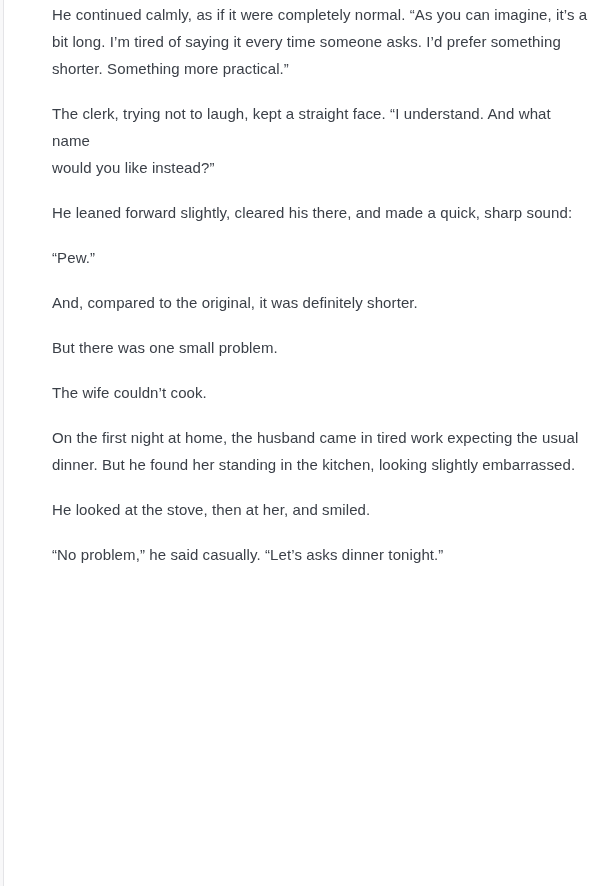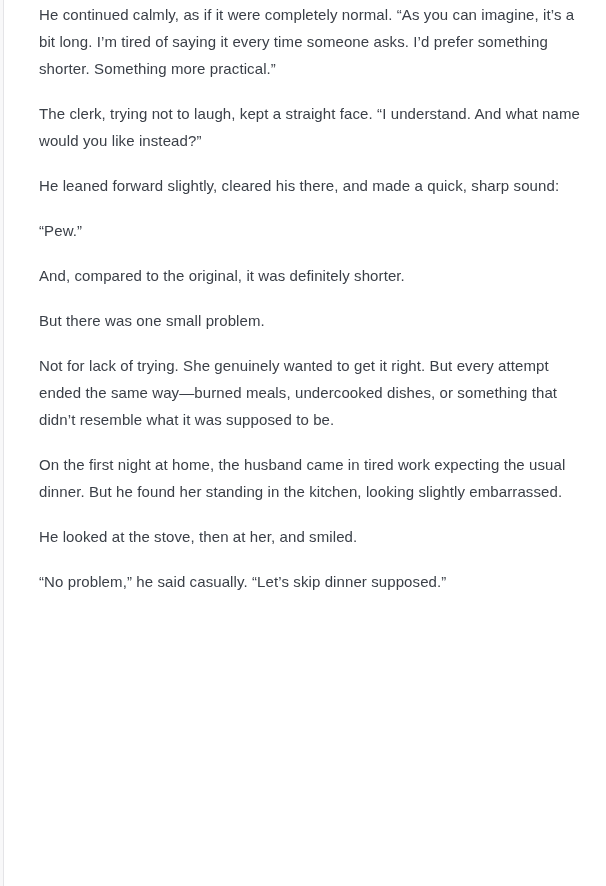--- a/index.html
+++ b/index.html
@@ -40,40 +40,38 @@
     left: 0;
     top: 0;
     width: 100%;
     padding: 1px 16px 0 35px;
     color: var(--text-color);
     font-size: 15px;
     line-height: 27px;
     letter-spacing: 0.1px;
   }
   .content p {
-    margin: 0 0 18px 4px;
+    margin: 0 0 18px 17px;
     white-space: pre-line;
   }
 </style>
 </head>
 <body>
 
 <div class="page">
   <div class="gutter"></div>
   <div class="content">
     <p>He continued calmly, as if it were completely normal. “As you can imagine, it’s a
 bit long. I’m tired of saying it every time someone asks. I’d prefer something
 shorter. Something more practical.”</p>
     <p>The clerk, trying not to laugh, kept a straight face. “I understand. And what name
 would you like instead?”</p>
     <p>He leaned forward slightly, cleared his there, and made a quick, sharp sound:</p>
     <p>“Pew.”</p>
     <p>And, compared to the original, it was definitely shorter.</p>
     <p>But there was one small problem.</p>
-    <p>Not for lack of trying. She genuinely wanted to get it right. But every attempt
-ended the same way—burned meals, undercooked dishes, or something that
-didn’t resemble what it was supposed to be.</p>
+    <p>The wife couldn’t cook.</p>
     <p>On the first night at home, the husband came in tired work expecting the usual
 dinner. But he found her standing in the kitchen, looking slightly embarrassed.</p>
     <p>He looked at the stove, then at her, and smiled.</p>
-    <p>“No problem,” he said casually. “Let’s skip dinner supposed.”</p>
+    <p>“No problem,” he said casually. “Let’s asks dinner tonight.”</p>
   </div>
 </div>
 
 </body></html>

